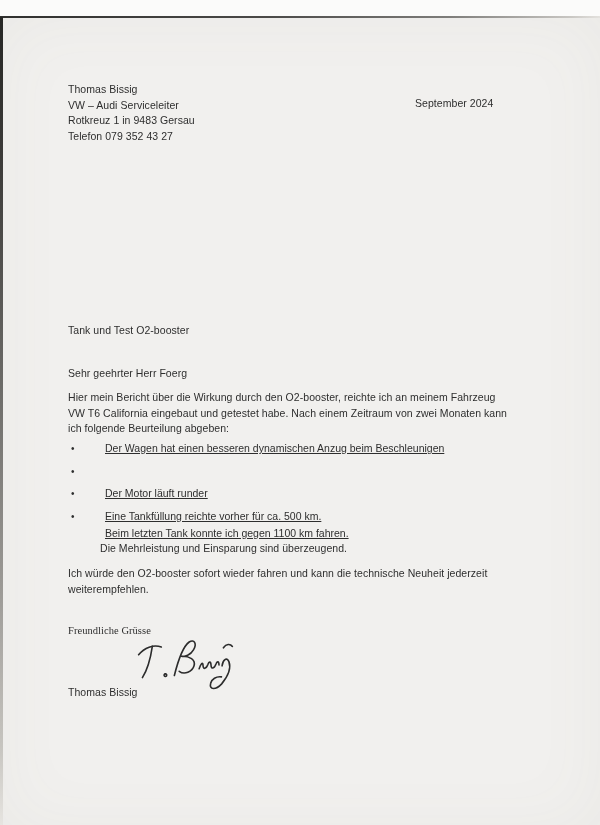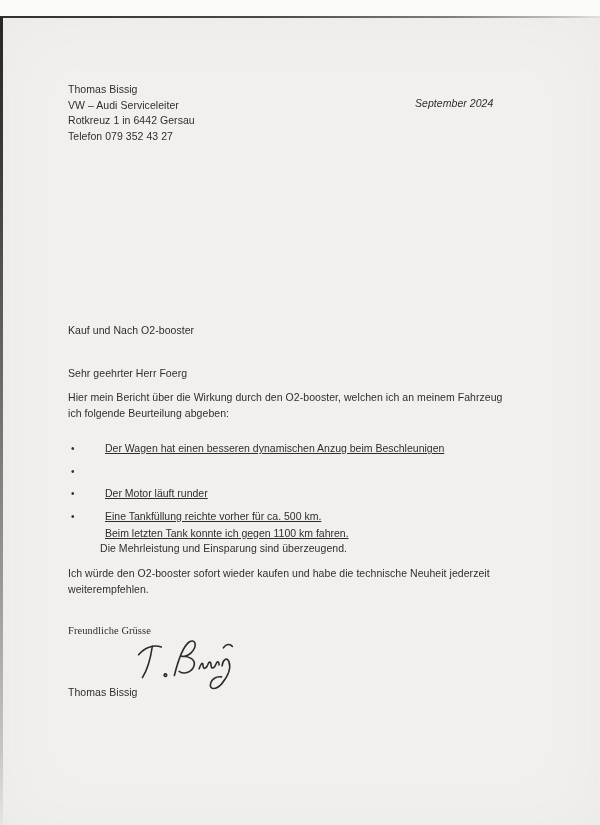--- a/index.html
+++ b/index.html
@@ -96,33 +96,34 @@
 <div class="scan">
   <div class="paper"></div>
   <div class="edge-top"></div>
   <div class="edge-left"></div>
 
   <div class="letter">
 
     <div class="block" style="left:68px; top:66px;">
       <div>Thomas Bissig</div>
       <div>VW – Audi Serviceleiter</div>
-      <div>Rotkreuz 1 in 6442 Gersau</div>
+      <div>Rotkreuz 1 in 9483 Gersau</div>
       <div>Telefon 079 352 43 27</div>
     </div>
 
-    <div class="block" style="left:415px; top:80px;font-style:italic;">September 2024</div>
+    <div class="block" style="left:415px; top:80px;">September 2024</div>
 
 
-    <div class="block" style="left:68px; top:307px;">Kauf und Nach O2-booster</div>
+    <div class="block" style="left:68px; top:307px;">Tank und Test O2-booster</div>
 
     <div class="block" style="left:68px; top:350px;">Sehr geehrter Herr Foerg</div>
 
     <div class="block" style="left:68px; top:374px;">
-      <div>Hier mein Bericht über die Wirkung durch den O2-booster, welchen ich an meinem Fahrzeug</div>
+      <div>Hier mein Bericht über die Wirkung durch den O2-booster, reichte ich an meinem Fahrzeug</div>
+      <div>VW T6 California eingebaut und getestet habe. Nach einem Zeitraum von zwei Monaten kann</div>
       <div>ich folgende Beurteilung abgeben:</div>
     </div>
 
     <ul class="bullets">
       <li>
         <span class="dot">•</span>
         <span class="btext">Der Wagen hat einen besseren dynamischen Anzug beim Beschleunigen</span>
       </li>
       <li>
         <span class="dot">•</span>
@@ -136,21 +137,21 @@
         <span class="btext">
           <span style="display:block">Eine Tankfüllung reichte vorher für ca. 500 km.</span>
           <span style="display:block">Beim letzten Tank konnte ich gegen 1100 km fahren.</span>
         </span>
       </li>
     </ul>
 
     <div class="block" style="left:68px; top:525px;padding-left:32px;">Die Mehrleistung und Einsparung sind überzeugend.</div>
 
     <div class="block" style="left:68px; top:550px;">
-      <div>Ich würde den O2-booster sofort wieder kaufen und habe die technische Neuheit jederzeit</div>
+      <div>Ich würde den O2-booster sofort wieder fahren und kann die technische Neuheit jederzeit</div>
       <div>weiterempfehlen.</div>
     </div>
 
     <div class="block" style="left:68px; top:607px;font-family:Liberation Serif, serif;">Freundliche Grüsse</div>
 
     <svg class="signature" viewBox="0 0 106 58" aria-hidden="true">
       <path d="M3,17 C9,10 18,7 26,10"></path>
       <path d="M17,9 C15,20 12,31 6,40"></path>
       <path d="M29,37 a1.3,1.3 0 1 0 0.1,0"></path>
       <path d="M38,39 C42,25 48,10 54,6 C59,3 62,8 58,14 C55,19 49,21 46,20 C54,20 60,24 58,30 C56,36 48,39 43,35"></path>

